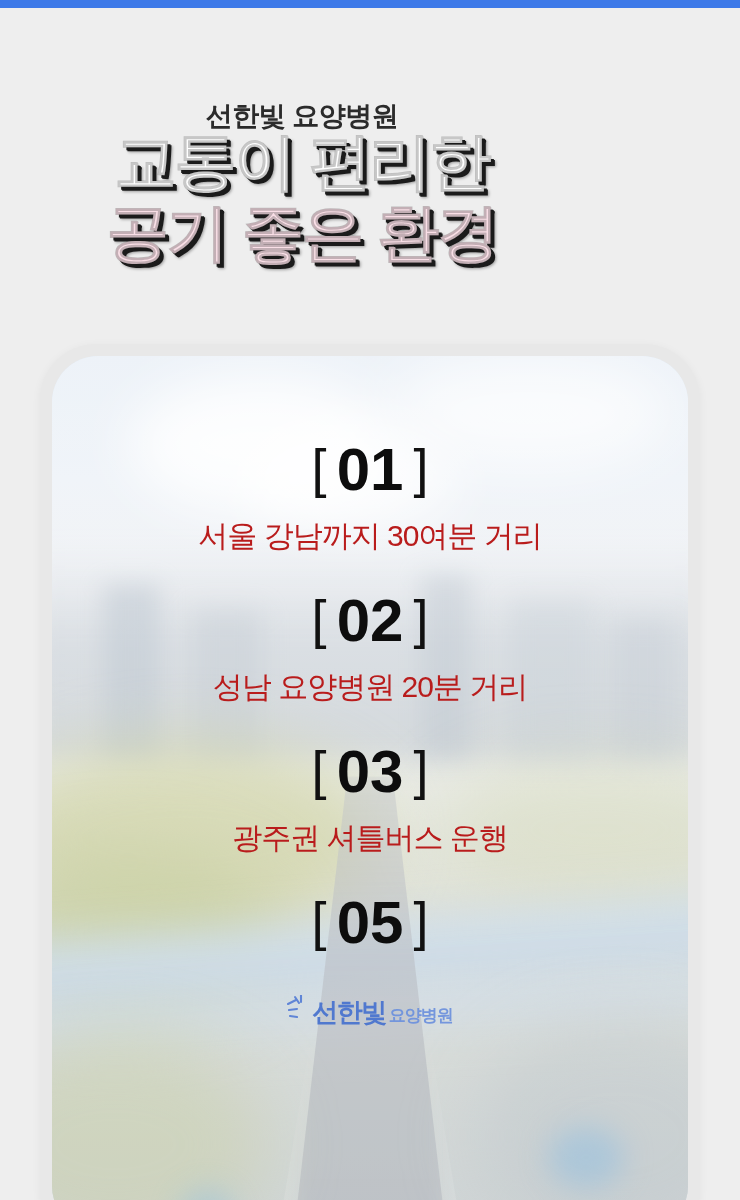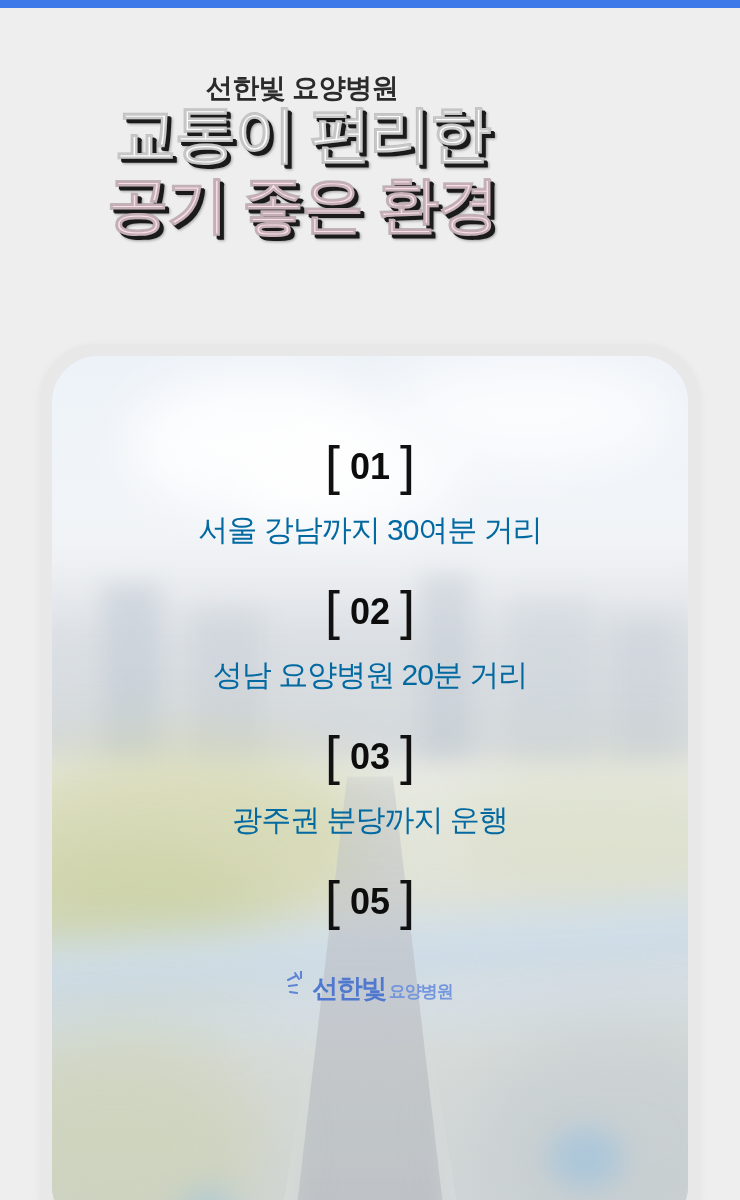--- a/index.html
+++ b/index.html
@@ -23,21 +23,21 @@
     width:740px; height:8px;
     background:#3d79e8;
   }
 
   
   .header {
     position:absolute;
     top:8px; left:0;
     width:604px;
     text-align:center;
-    padding-top:64px;
+    padding-top:92px;
   }
 
   .eyebrow {
     font-size:27px;
     font-weight:600;
     color:#2b2b2b;
     letter-spacing:-0.5px;
     line-height:1.2;
   }
 
@@ -216,31 +216,31 @@
 
   .bracket {
     font-size:54px;
     font-weight:300;
     color:#111;
     line-height:1;
     transform:translateY(-2px);
   }
 
   .num {
-    font-size:36px;
+    font-size:60px;
     font-weight:900;
     letter-spacing:0px;
     color:#0d0d0d;
   }
 
   .feature-text {
     margin-top:16px;
     font-size:30px;
     font-weight:500;
-    color:#0369a1;
+    color:#b91c1c;
     letter-spacing:-1px;
   }
 
   
   .logo {
     display:flex;
     align-items:flex-end;
     justify-content:center;
     gap:3px;
     margin-top:8px;
@@ -321,21 +321,21 @@
         </div>
         <div class="feature-text">성남 요양병원 20분 거리</div>
       </div>
 
       <div class="feature">
         <div class="feature-num">
           <span class="bracket">[</span>
           <span class="num">03</span>
           <span class="bracket">]</span>
         </div>
-        <div class="feature-text">광주권 분당까지 운행</div>
+        <div class="feature-text">광주권 셔틀버스 운행</div>
       </div>
 
       <div class="feature">
         <div class="feature-num">
           <span class="bracket">[</span>
           <span class="num">05</span>
           <span class="bracket">]</span>
         </div>
       </div>
 

